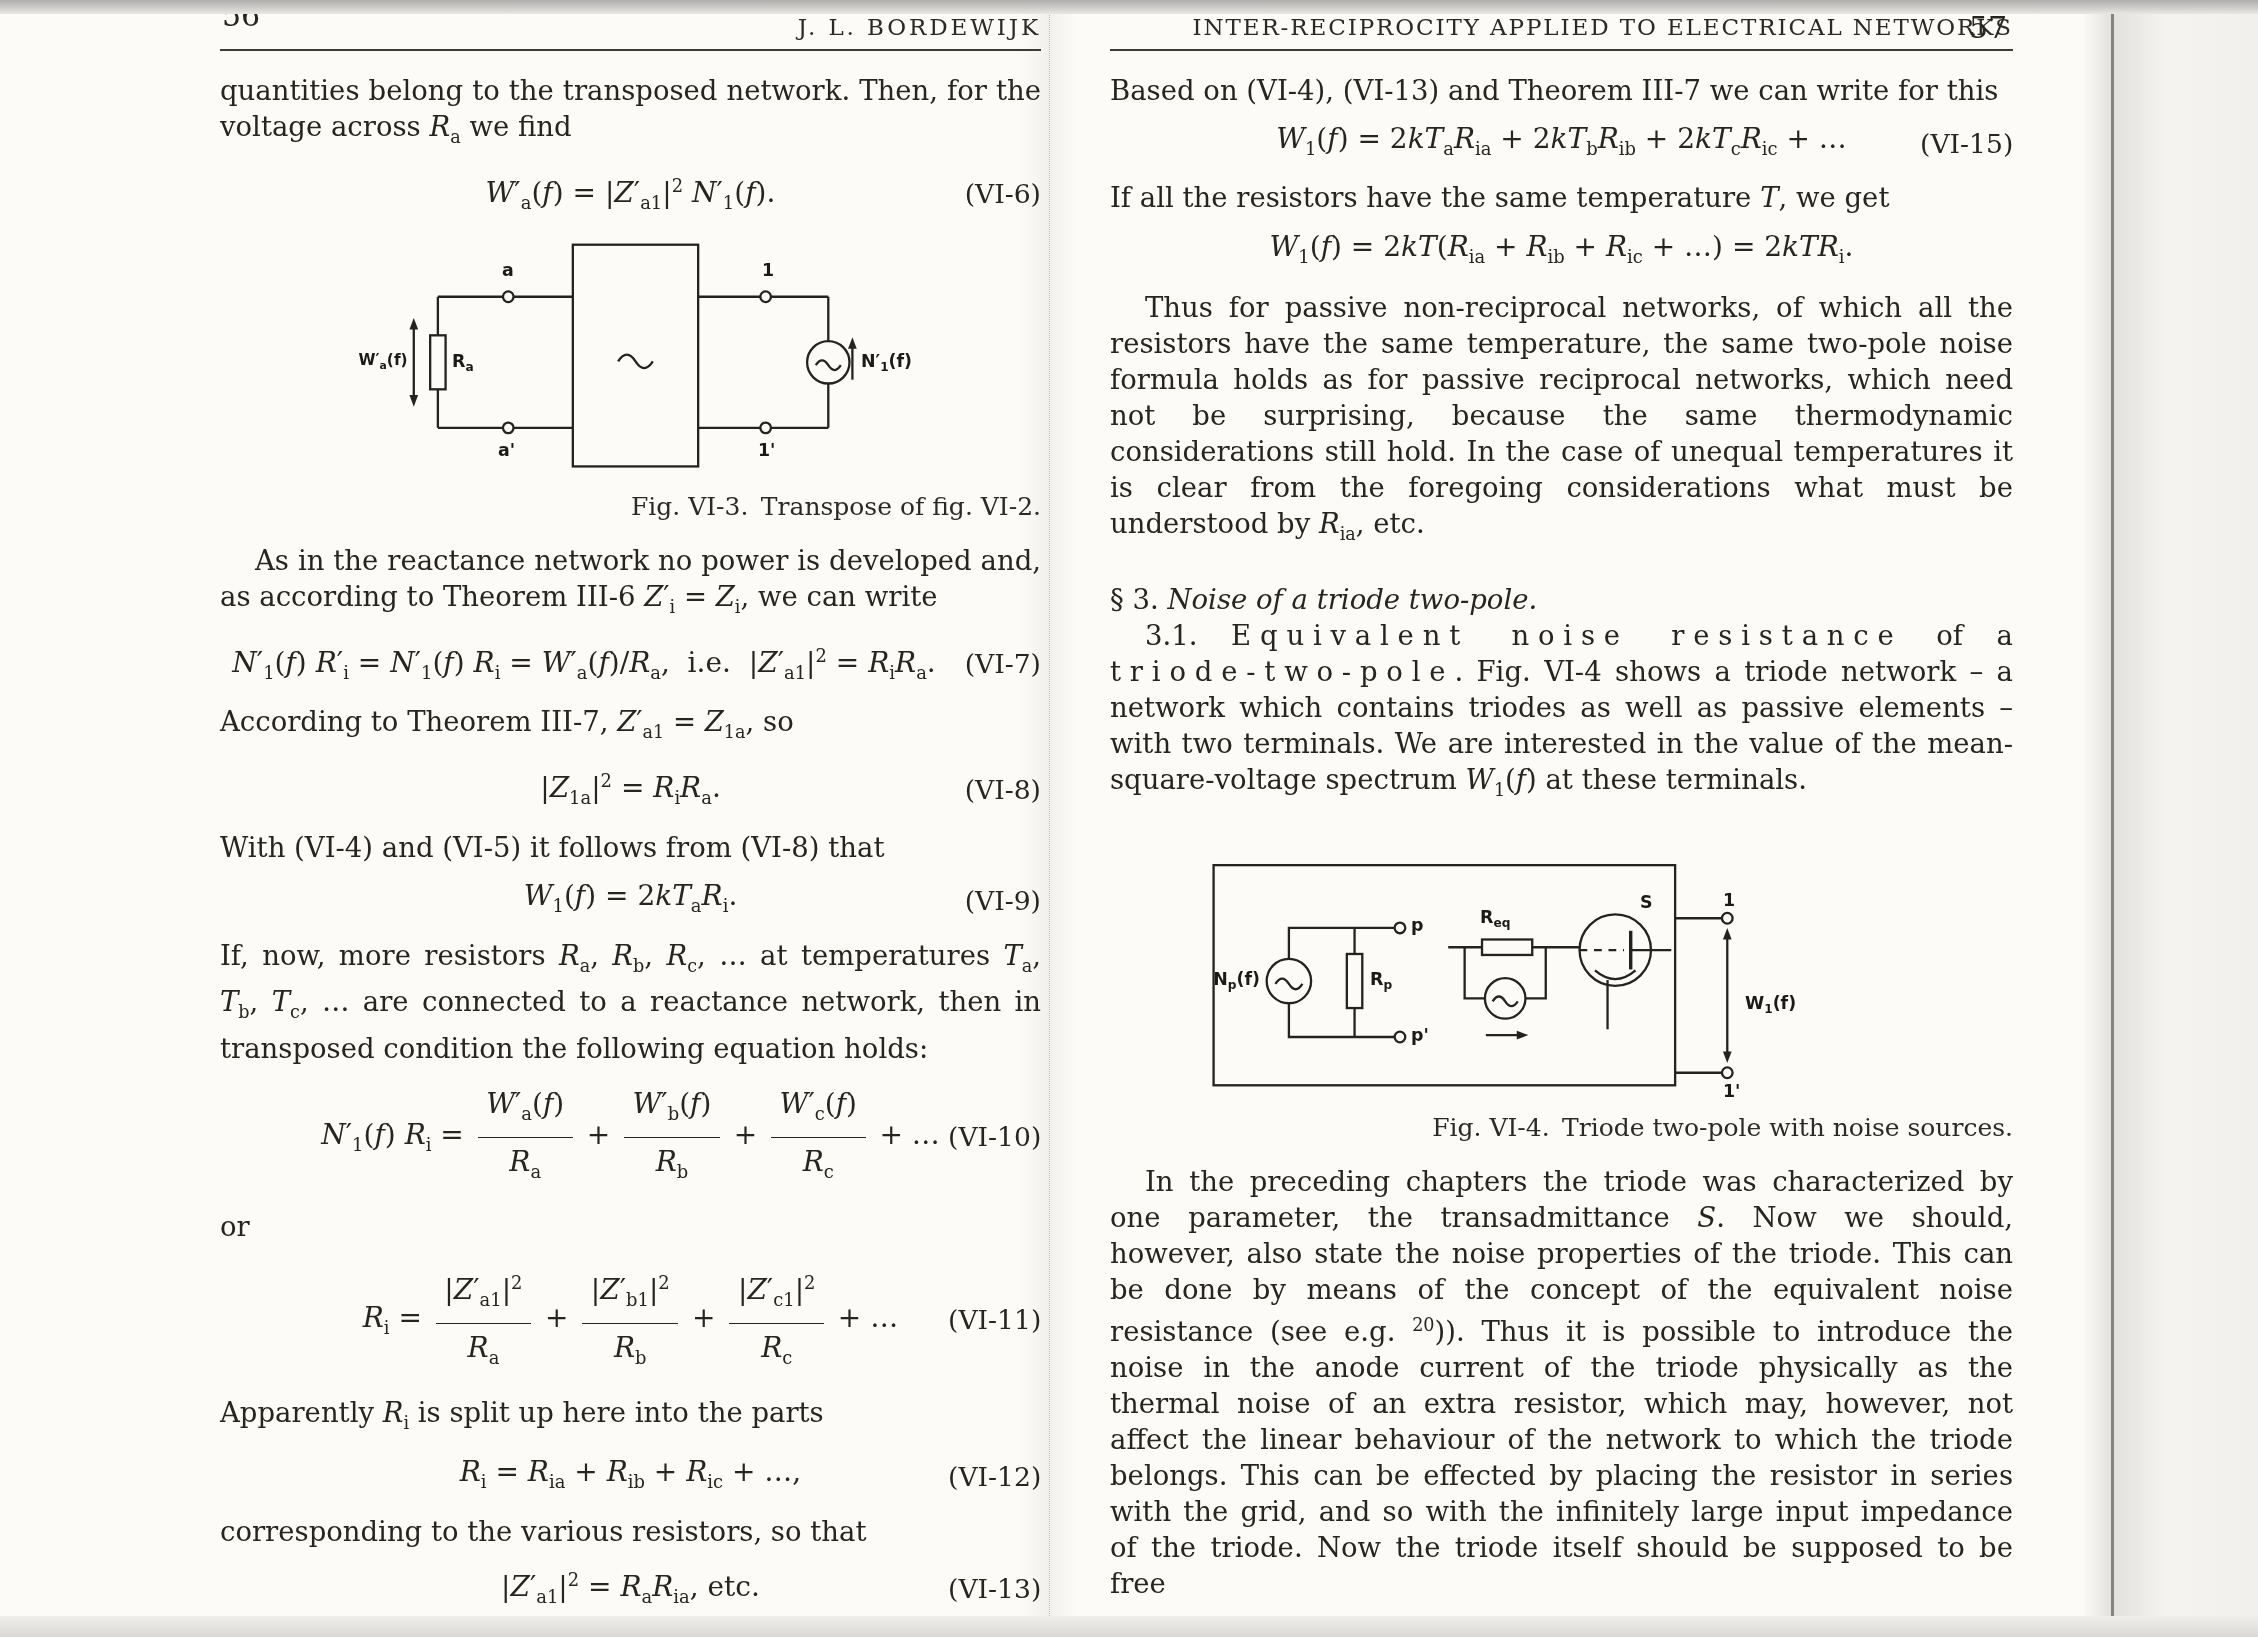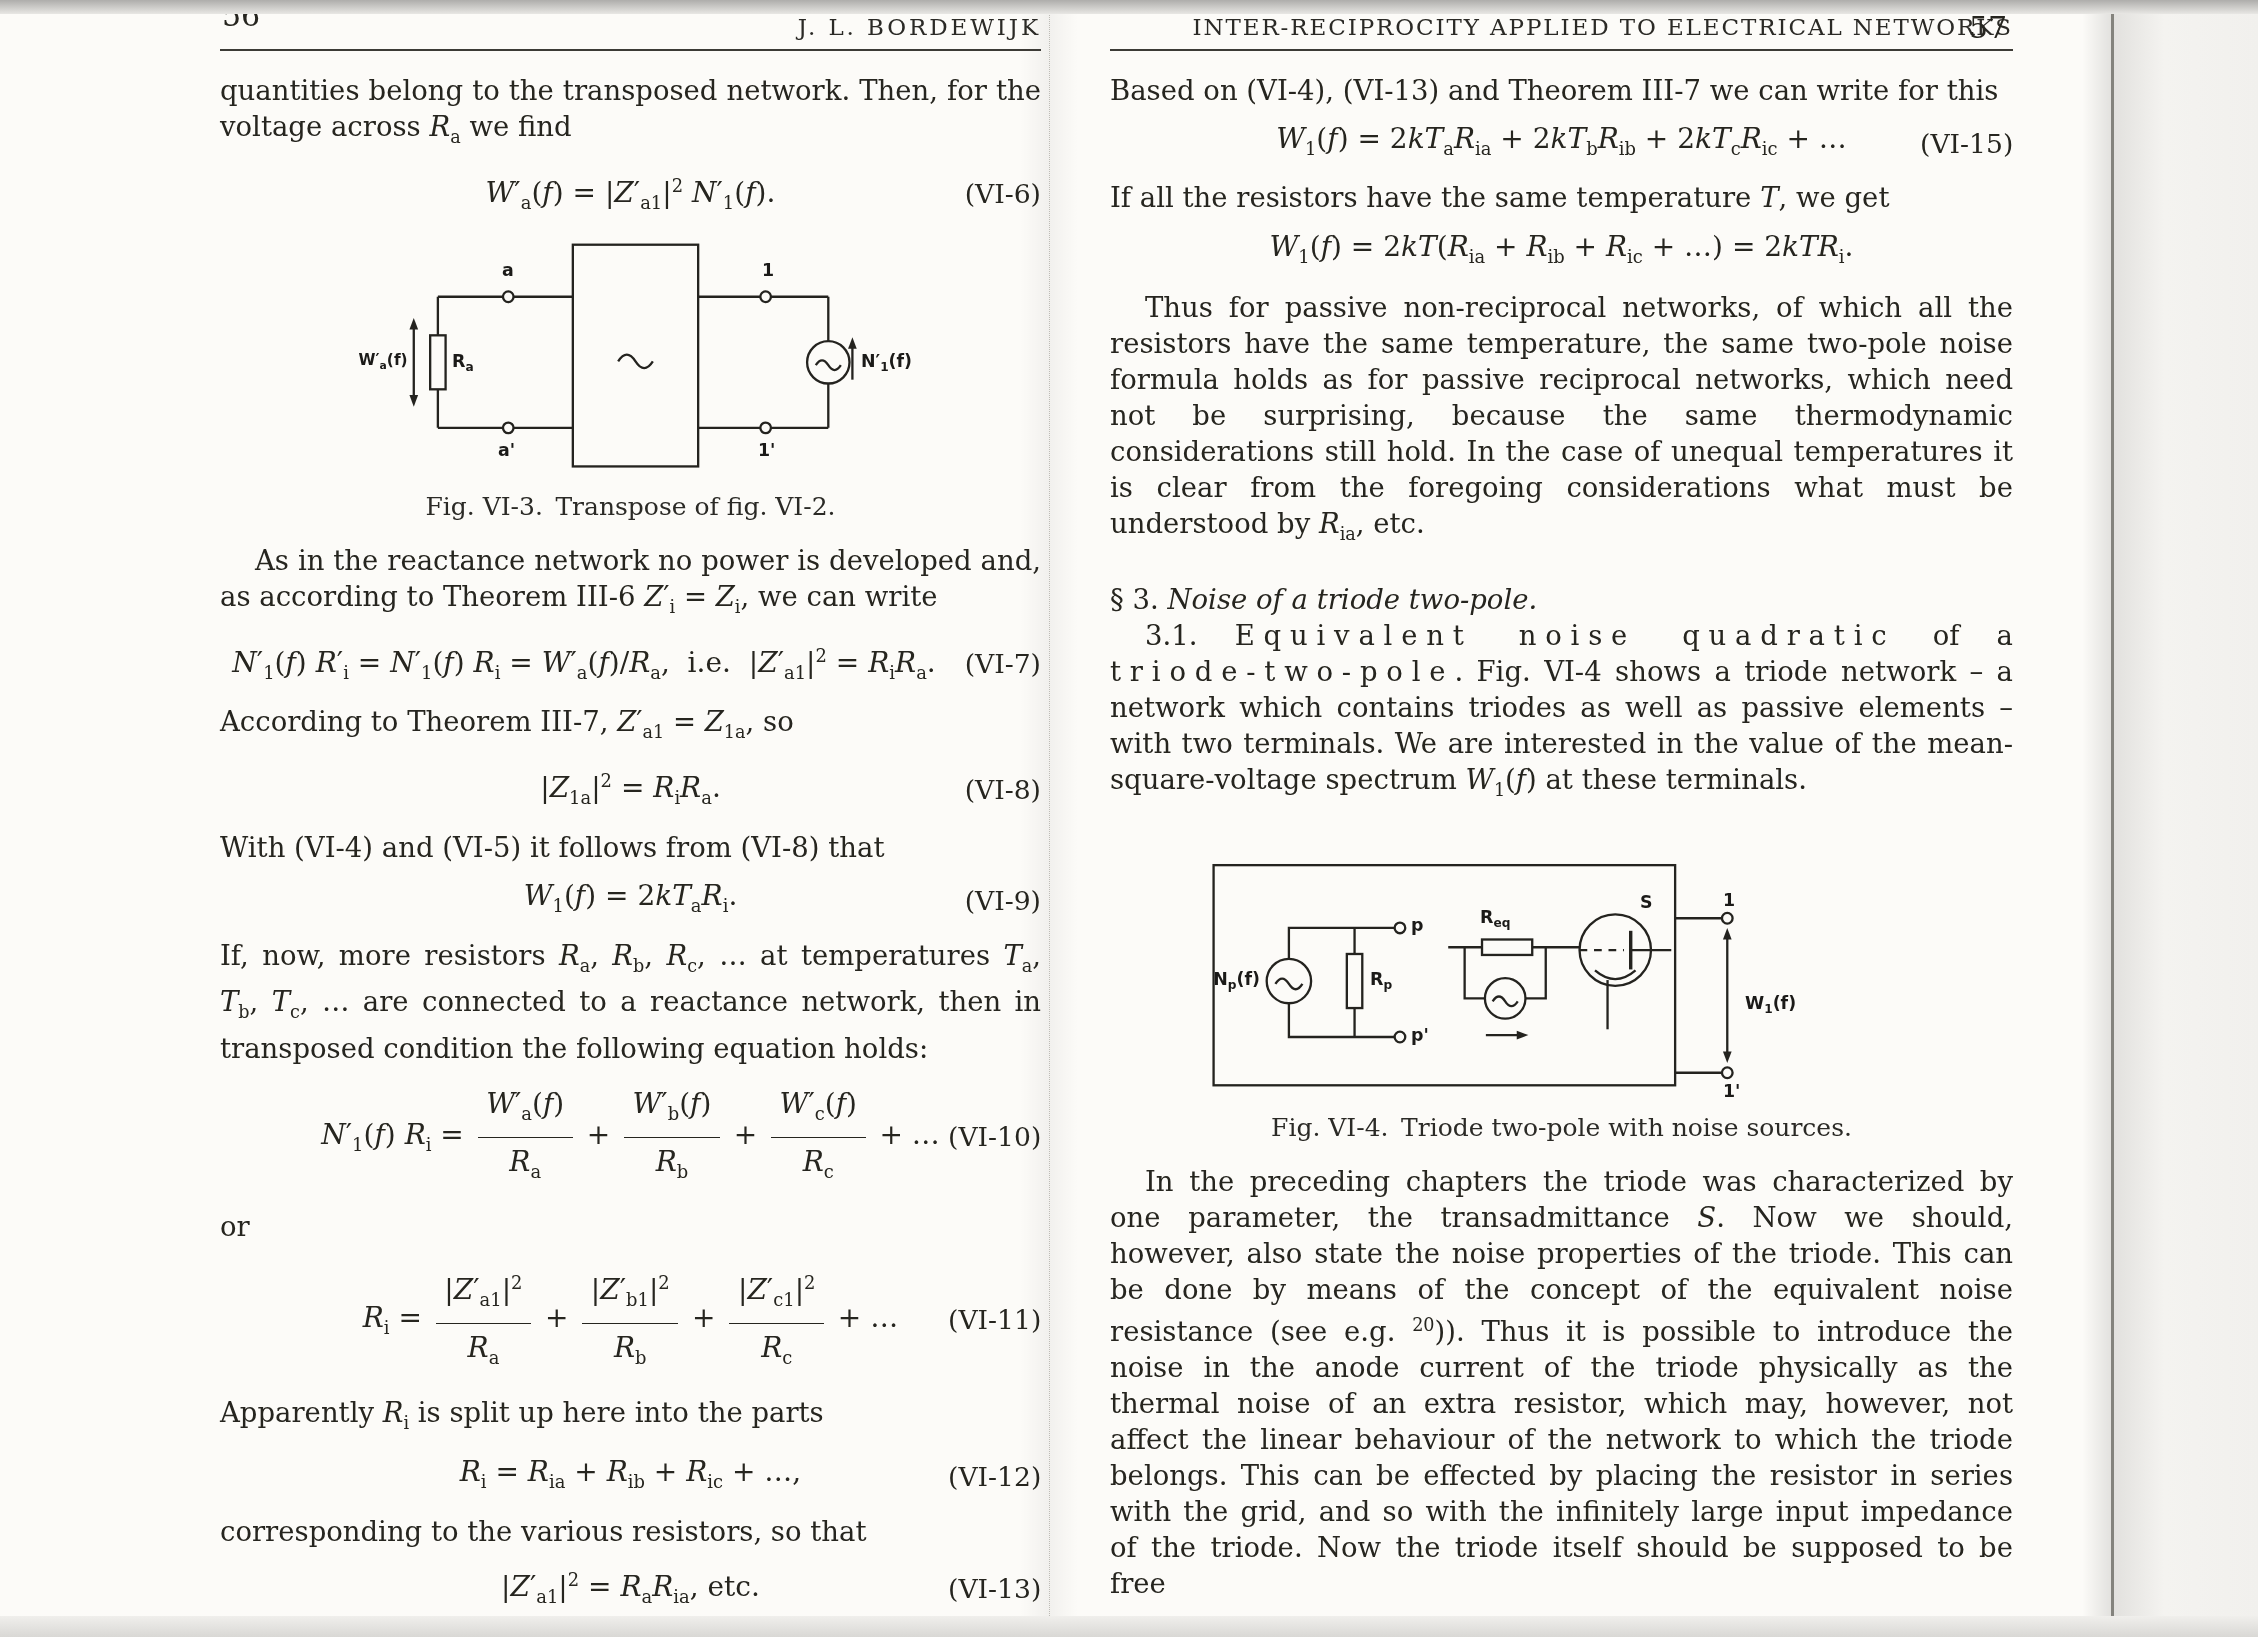--- a/index.html
+++ b/index.html
@@ -47,21 +47,21 @@
   .eq-b{flex:1;text-align:center;font-size:28px;line-height:39px}
   .eq-n{width:93px;text-align:right;font-size:26.6px;white-space:nowrap}
   .frac{display:inline-block;vertical-align:middle;text-align:center;margin:0 4.8px}
   .frac .num{display:block;border-bottom:1.9px solid #26251f;padding:1px 8.7px 4.8px}
   .frac .den{display:block;padding:3.9px 8.7px 0}
 
   .figwrap{margin:5.8px 0 0 0}
   .figdraw{position:relative}
   .fig3{width:541px;height:241px;margin:15.4px 0 0 145px}
   .fig4{width:589px;height:263px;margin:29px 0 0 92px}
-  .figcap{text-align:center;font-size:25px;margin:13.5px 0 21px;color:#2b2a26}
+  .figcap{text-align:right;font-size:25px;margin:13.5px 0 21px;color:#2b2a26}
   .flabel{position:absolute;font-family:"DejaVu Sans",sans-serif;font-weight:bold;
     font-size:17.4px;color:#1b1a18;white-space:nowrap}
   .flabel sub{font-size:70%}
   .sec-head{margin-top:29px;font-size:27.5px}
   .or-word{margin:3.9px 0;font-size:27.5px}
   svg{display:block}
 </style>
 </head>
 <body>
 
@@ -202,21 +202,21 @@
   <p class="para">If all the resistors have the same temperature <i>T</i>, we get</p>
 
   <div class="eq">
     <span class="eq-b"><i>W</i><sub>1</sub>(<i>f</i>) = 2<i>kT</i>(<i>R</i><sub>ia</sub> + <i>R</i><sub>ib</sub> + <i>R</i><sub>ic</sub> + …) = 2<i>kTR</i><sub>i</sub>.</span>
   </div>
 
   <p class="para ind mt">Thus for passive non-reciprocal networks, of which all the resistors have the same temperature, the same two-pole noise formula holds as for passive reciprocal networks, which need not be surprising, because the same thermodynamic considerations still hold. In the case of unequal temperatures it is clear from the foregoing considerations what must be understood by <i>R</i><sub>ia</sub>, etc.</p>
 
   <p class="para sec-head">§ 3. <i>Noise of a triode two-pole.</i></p>
 
-  <p class="para ind">3.1. <span class="sp">Equivalent noise quadratic</span> of a <span class="sp">triode-two-pole</span>. Fig. VI-4 shows a triode network – a network which contains triodes as well as passive elements – with two terminals. We are interested in the value of the mean-square-voltage spectrum <i>W</i><sub>1</sub>(<i>f</i>) at these terminals.</p>
+  <p class="para ind">3.1. <span class="sp">Equivalent noise resistance</span> of a <span class="sp">triode-two-pole</span>. Fig. VI-4 shows a triode network – a network which contains triodes as well as passive elements – with two terminals. We are interested in the value of the mean-square-voltage spectrum <i>W</i><sub>1</sub>(<i>f</i>) at these terminals.</p>
 
   <div class="figwrap">
     <div class="figdraw fig4">
       <svg width="589" height="263" viewBox="0 0 610 272">
         <g stroke="#24231f" stroke-width="2.4" fill="none">
           <rect x="12" y="30" width="478" height="228"></rect>
           <path d="M90,127 V95 H205 M90,173 V208 H205 M158,95 V122 M158,178 V208"></path>
           <rect x="150" y="122" width="16" height="56" fill="#fcfbf8"></rect>
           <circle cx="90" cy="150" r="23"></circle>
           <path d="M76,153 q7,-11 14,0 q7,11 14,0"></path>

